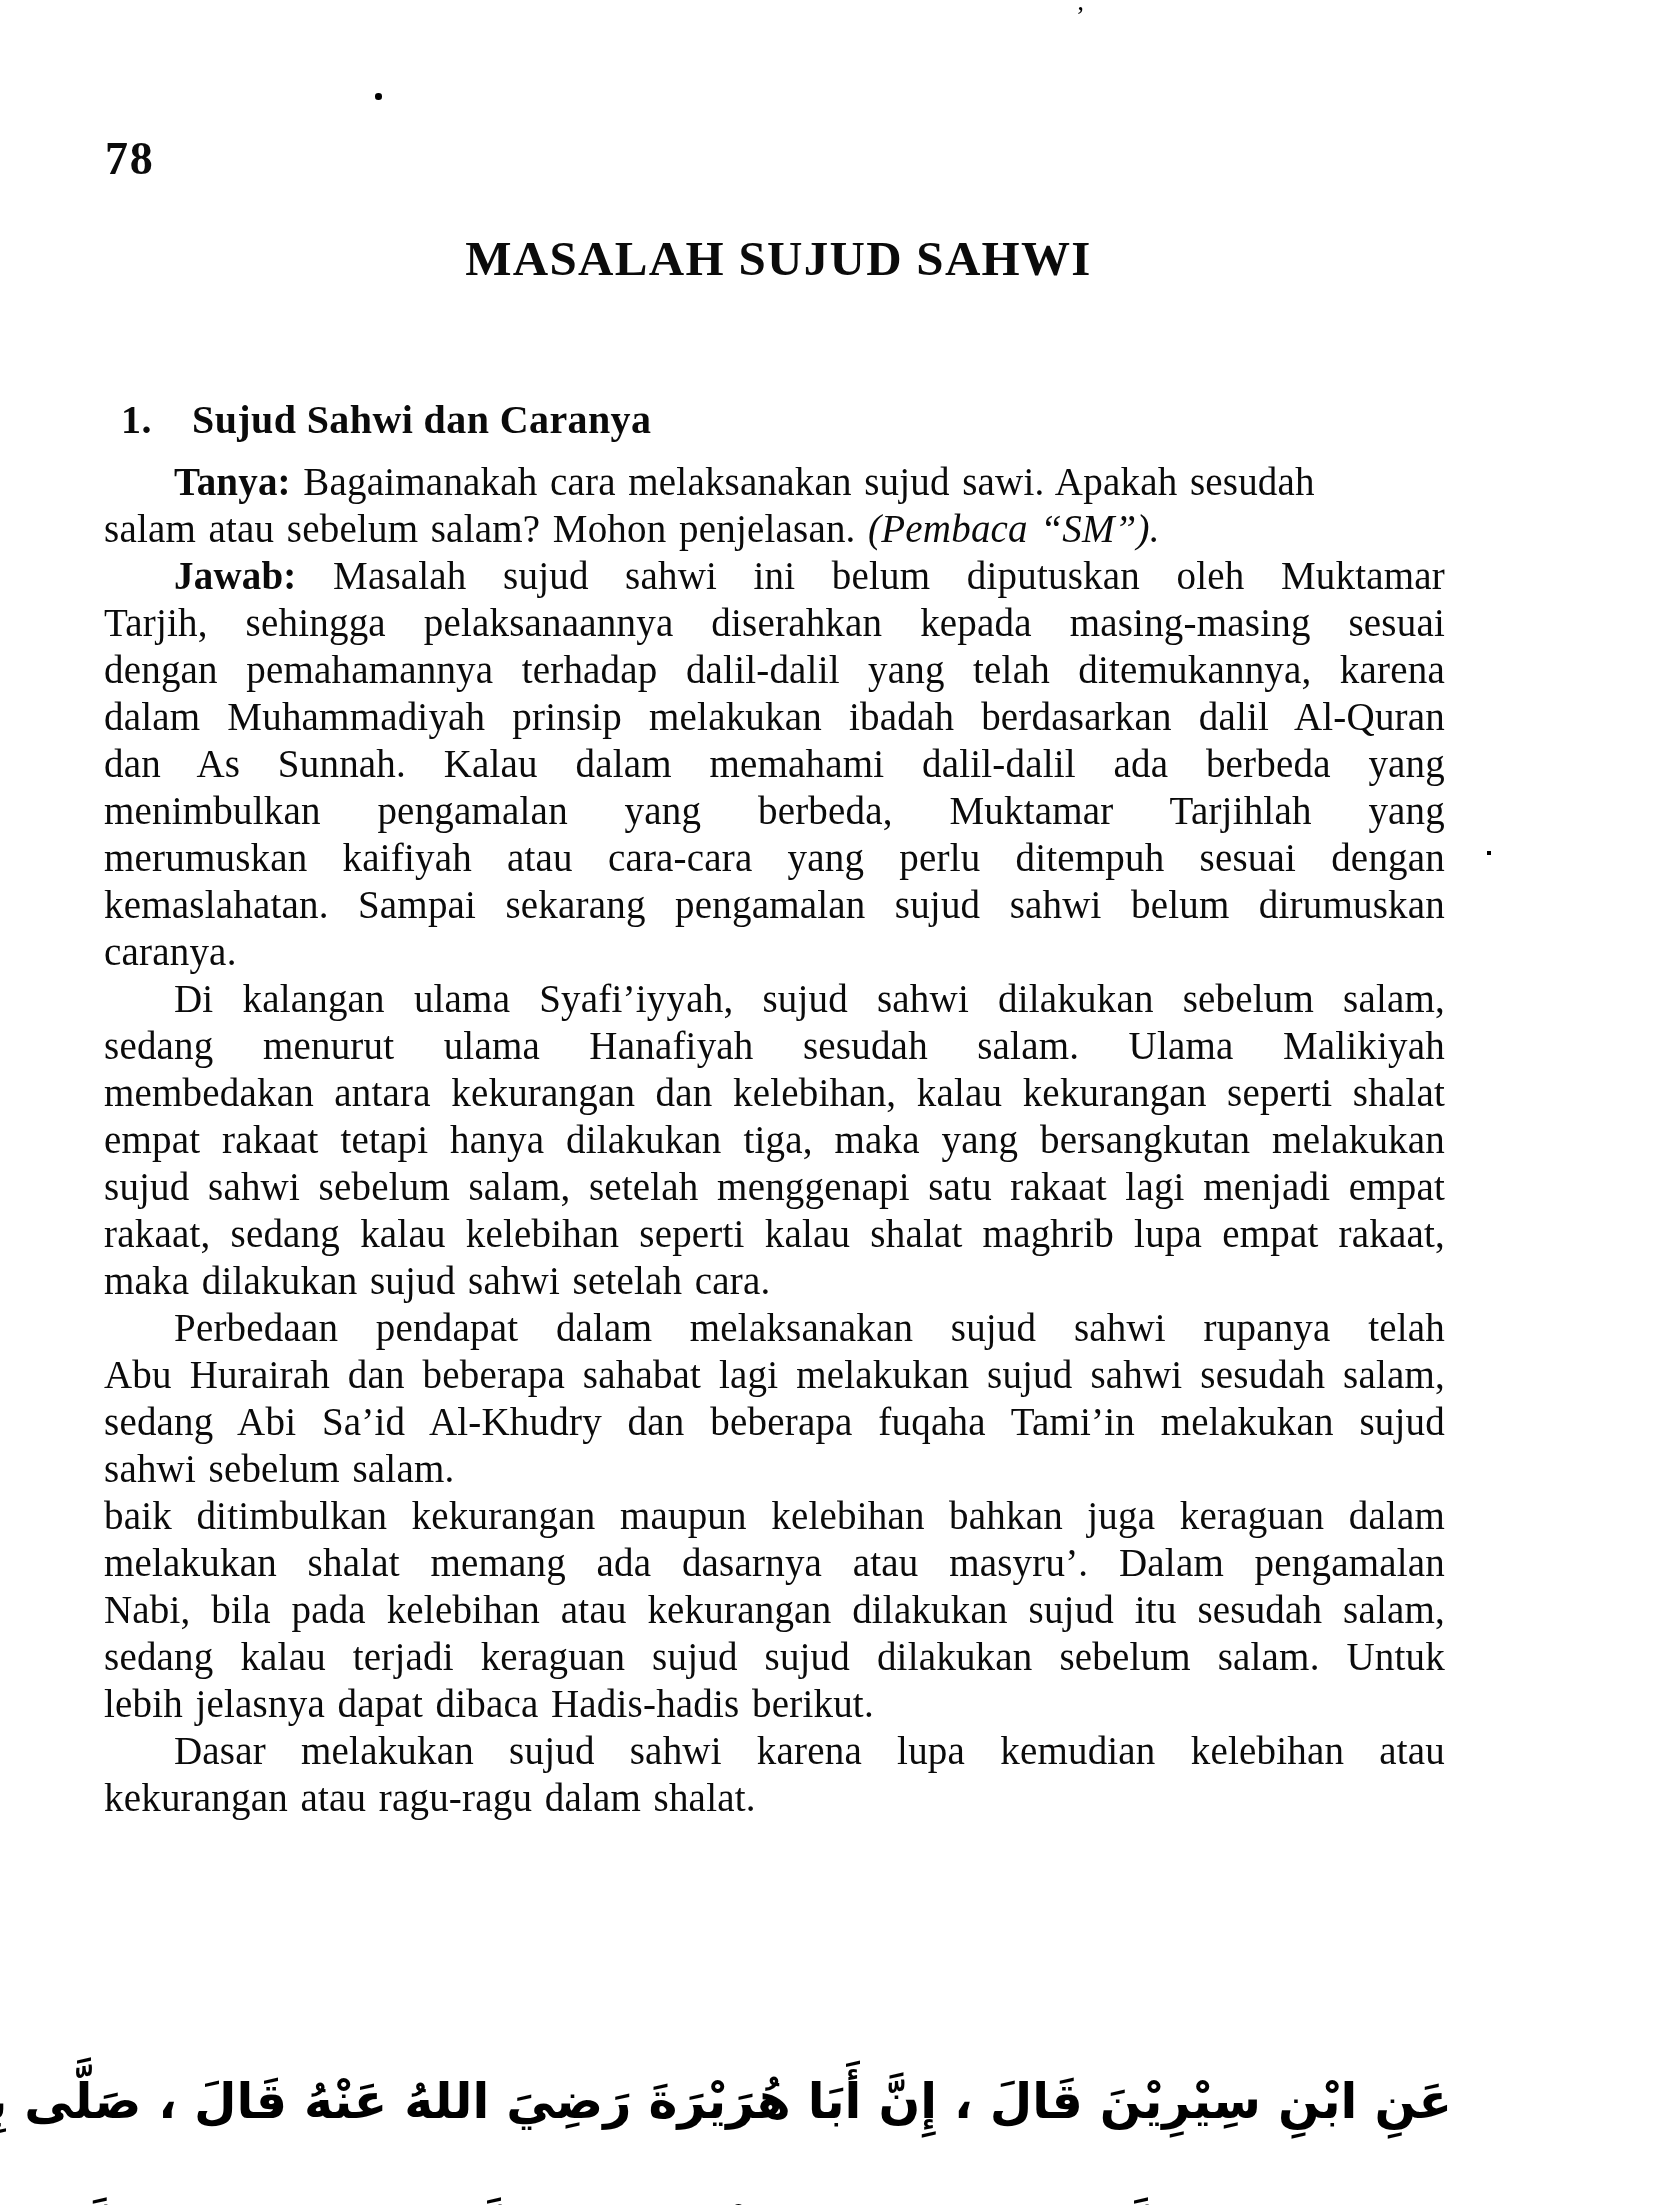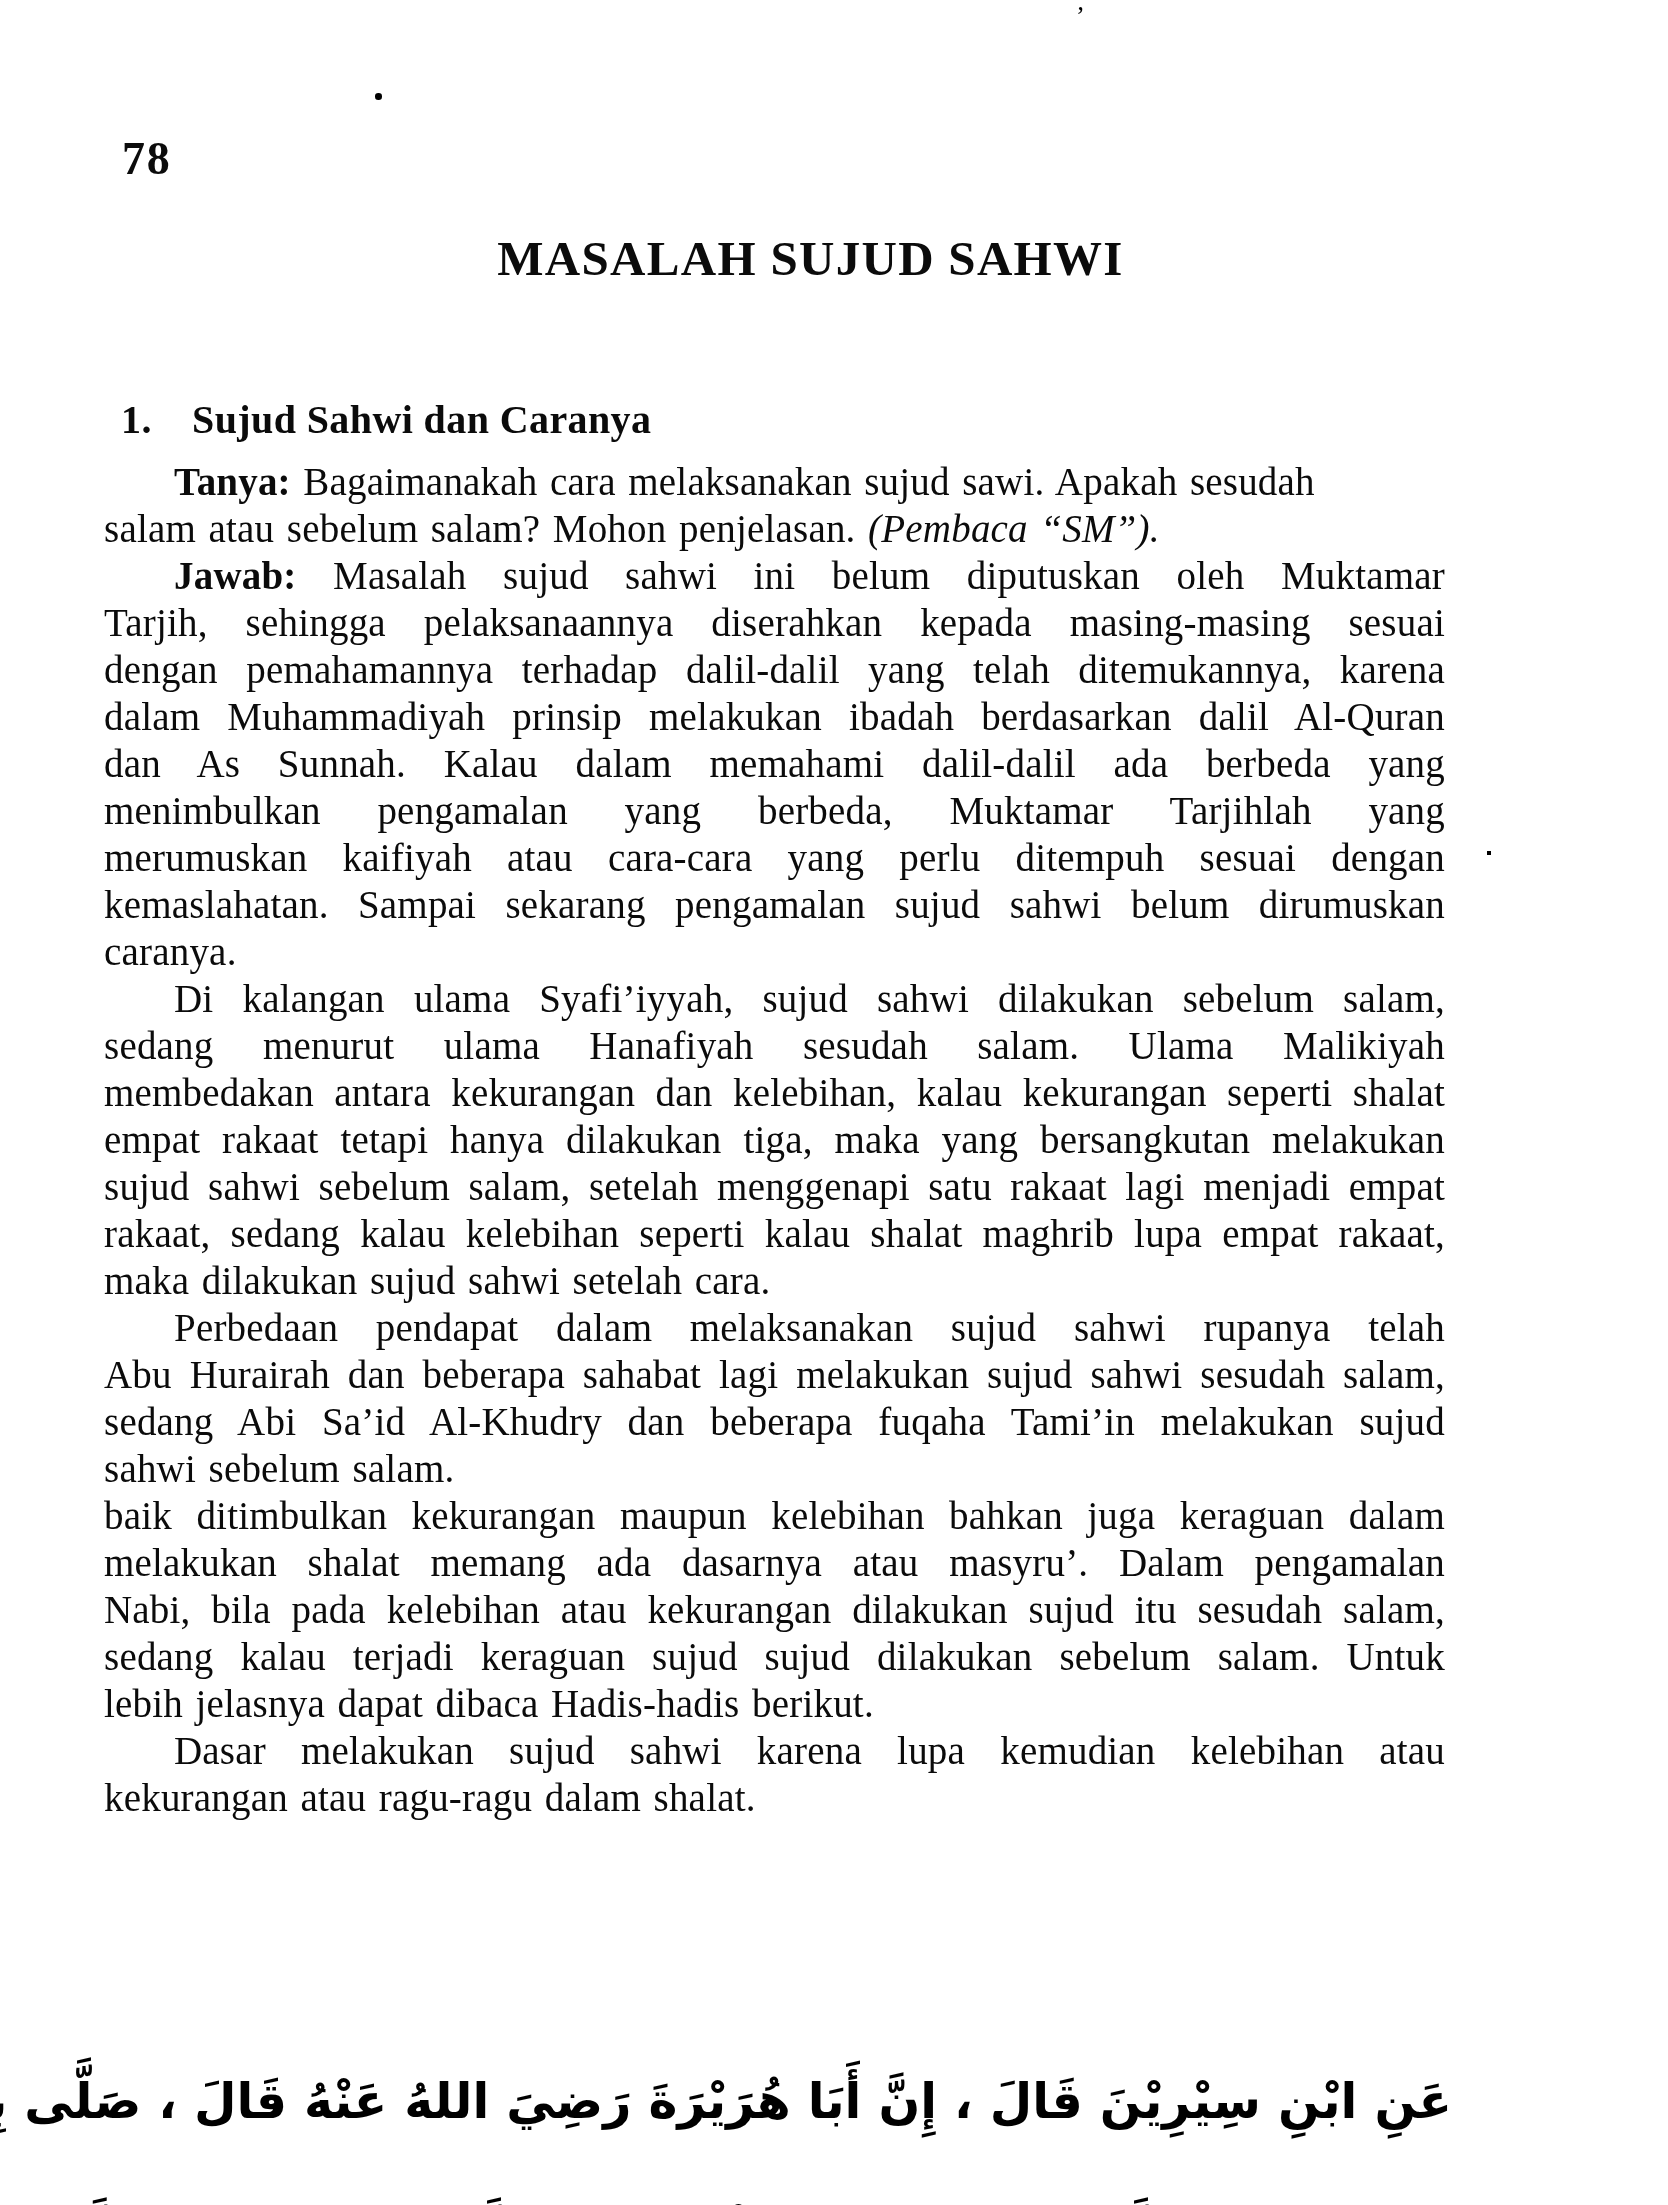--- a/index.html
+++ b/index.html
@@ -2,37 +2,36 @@
 <html style="font-size:7px"><head>
 <meta charset="utf-8">
 <style>
   html,body{margin:0;padding:0;}
   body{
     width:1669px;height:2477px;position:relative;background:#ffffff;
     font-family:"Liberation Serif",serif;color:#0b0b0b;overflow:hidden;
   }
   .page{position:absolute;inset:0;}
   .pagenum{
-    position:absolute;left:122px;top:132px;font-size:46px;font-weight:bold;
+    position:absolute;left:105px;top:132px;font-size:46px;font-weight:bold;
     letter-spacing:1.8px;
   }
   .artifact-tick{
     position:absolute;left:1076px;top:0.9px;font-size:26.5px;color:#000;
   }
   .artifact-dot{
     position:absolute;left:375px;top:93px;width:6.6px;height:6.6px;background:#000;border-radius:50%;
   }
   .artifact-speck{
     position:absolute;left:1487px;top:851px;width:4.4px;height:4.4px;background:#000;
   }
   .title{
     position:absolute;left:0;top:230px;width:1557px;margin:0;
     text-align:center;font-size:49px;font-weight:bold;letter-spacing:1.3px;
     white-space:nowrap;
-    padding-left:32px;
   }
   .heading{
     position:absolute;left:121px;top:396px;margin:0;
     font-size:40px;font-weight:bold;letter-spacing:0.4px;white-space:nowrap;
   }
   .heading .hnum{display:inline-block;width:71px;}
   .bodytext{
     position:absolute;left:104px;top:458px;width:1341px;
     font-size:39px;line-height:47px;word-spacing:2.6px;letter-spacing:0.2px;
   }

